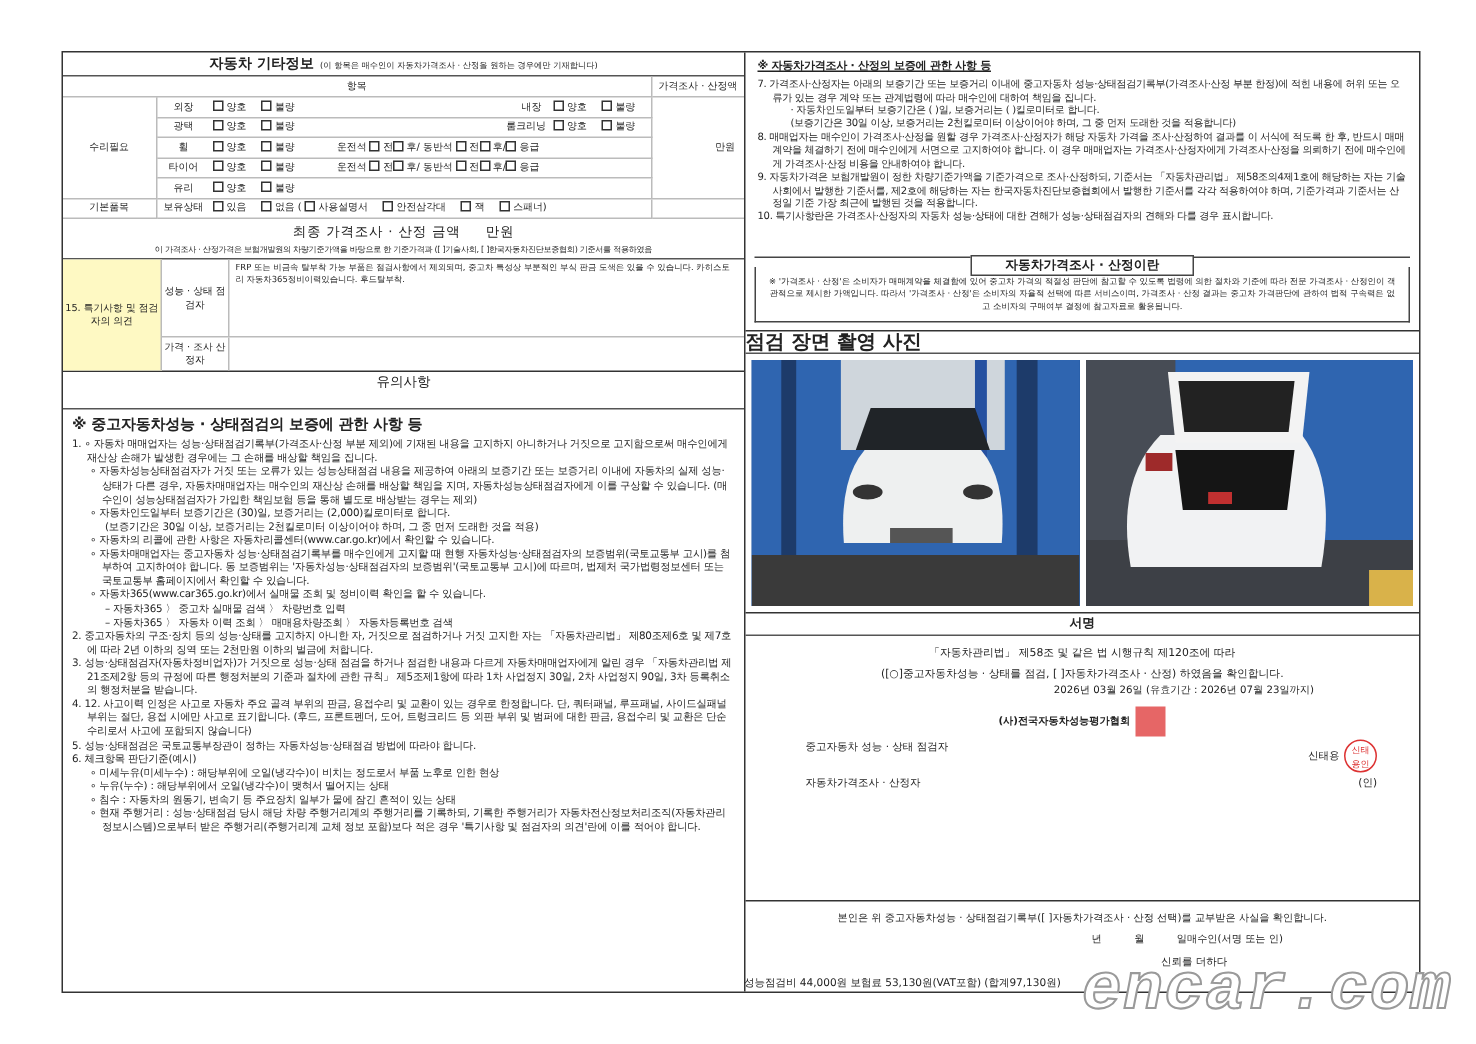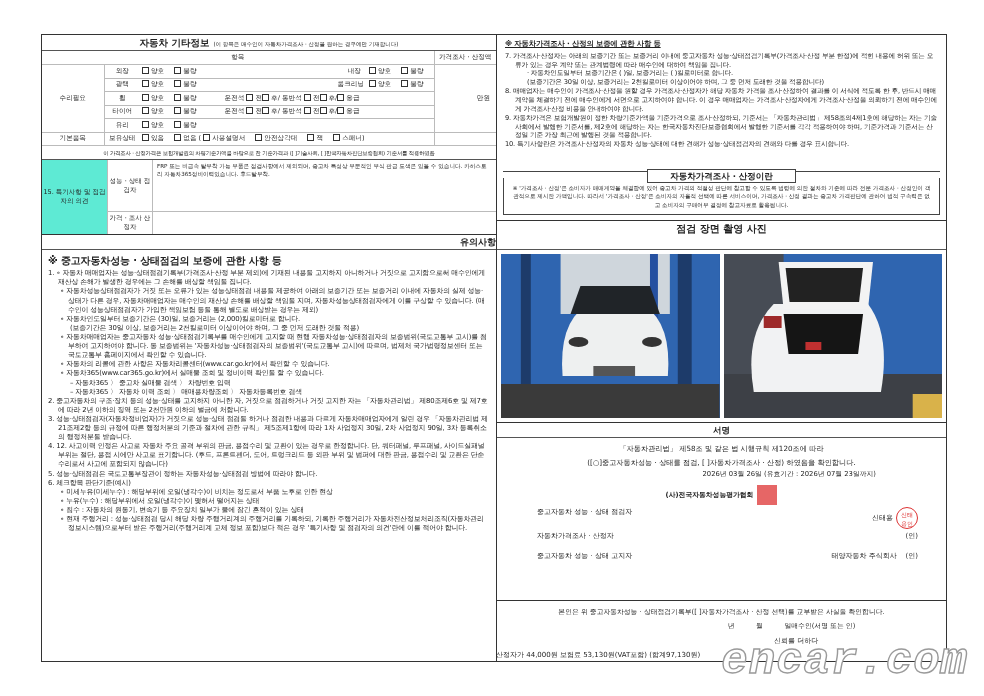--- a/index.html
+++ b/index.html
@@ -16,34 +16,34 @@
 .cb{display:inline-block;width:7px;height:7px;border:1px solid #333;vertical-align:-1px;margin-right:2px}
 .opt{margin-right:8px;white-space:nowrap}
 .c{text-align:center}
 .final{border-bottom:1px solid #555;text-align:center;padding:2px 0}
 .final .t{font-size:9px;letter-spacing:0.5px}
 .final .s{font-size:5.4px;margin-top:2px;letter-spacing:-0.2px}
 .note-row{display:flex;border-bottom:1px solid #bbb}
 .note-row .lbl{width:66px;font-size:6.5px;display:flex;align-items:center;justify-content:center;text-align:center;border-right:1px solid #bbb}
 .note-row .sub{width:45px;font-size:6.5px;display:flex;align-items:center;justify-content:center;text-align:center;border-right:1px solid #bbb}
 .note-row .val{flex:1;font-size:5.6px;padding:3px 4px;line-height:1.35}
-.sec-title{height:16px;border-top:1.5px solid #333;border-bottom:1px solid #555;text-align:right;font-weight:bold;font-size:9px;line-height:15px}
+.sec-title{height:26px;border-top:1.5px solid #333;border-bottom:1px solid #555;text-align:center;font-weight:normal;font-size:9px;line-height:15px}
 .notice{padding:4px 8px 0 6px;font-size:6.9px;line-height:1.32;letter-spacing:-0.15px}
 .notice .h{font-weight:bold;font-size:10px;margin-bottom:2px}
 .notice p{margin:0}
 .ind1{padding-left:10px;text-indent:-10px}
 .ind2{padding-left:20px;text-indent:-8px}
 .ind3{padding-left:22px}
 .rnotice{padding:4px 8px 0 8px;font-size:6.7px;line-height:1.32;letter-spacing:-0.2px}
 .rnotice .h{font-weight:bold;text-decoration:underline;font-size:7.4px;margin-bottom:3px}
 .boxed-title{position:relative;text-align:center;margin-top:15px;height:14px}
 .boxed-title::before{content:"";position:absolute;left:6px;right:6px;top:7px;border-top:1px solid #444}
 .boxed-title span{position:relative;background:#fff;border:1px solid #444;padding:1px 22px;font-size:8.5px;font-weight:bold}
 .define{margin:0 6px;border:1px solid #444;border-top:none;padding:6px 8px 5px;font-size:5.6px;line-height:1.5;text-align:center}
-.photos-title{margin-top:5px;height:30px;border-top:1.5px solid #333;border-bottom:1px solid #555;text-align:center;font-weight:bold;font-size:10px;line-height:15px}
+.photos-title{margin-top:5px;height:16px;border-top:1.5px solid #333;border-bottom:1px solid #555;font-weight:bold;font-size:13px;line-height:15px}
 .photos{display:flex;gap:4px;padding:4px 4px 4px 4px;height:172px}
 .photo{flex:1;position:relative;overflow:hidden;background:#2a5fa8}
 .sig-title{height:16px;border-top:1.5px solid #333;border-bottom:1px solid #555;text-align:center;font-weight:bold;font-size:8.5px;line-height:15px}
 .sig{padding:4px 10px;font-size:7.2px}
 .sig .l1{text-align:center;margin-top:2px}
 .sig .l2{text-align:center;margin-top:4px}
 .sig .l3{text-align:right;margin-right:60px;margin-top:1px;font-size:6.8px}
 .sig .l4{text-align:center;margin-top:6px;font-weight:bold;font-size:6.8px}
 .stamp-sq{display:inline-block;width:20px;height:20px;background:#e24b4b;vertical-align:middle;margin-left:4px;opacity:.85}
 .sigrow{display:flex;justify-content:space-between;font-size:7px;margin-top:8px;padding:0 18px 0 30px}
@@ -135,44 +135,45 @@
           <span class="opt"><span class="cb"></span><span>안전삼각대</span></span>
           <span class="opt"><span class="cb"></span><span>잭</span></span>
           <span class="opt"><span class="cb"></span><span>스패너)</span></span>
         </td>
         <td></td>
       </tr>
     </tbody>
       </table>
 
     <div class="final">
+      <div class="t"><span>최종 가격조사 · 산정 금액</span>&nbsp;&nbsp;&nbsp;&nbsp;&nbsp;<span>만원</span></div>
       <div class="s">이 가격조사 · 산정가격은 보험개발원의 차량기준가액을 바탕으로 한 기준가격과 ([  ]기술사회, [  ]한국자동차진단보증협회) 기준서를 적용하였음</div>
     </div>
 
     <div class="note-row" style="height:52px">
-      <div class="lbl" style="height:74px;align-self:flex-start;margin-bottom:-22px;background:#5eead4;position:relative;z-index:1">15. 특기사항 및 점검자의 의견</div>
+      <div class="lbl" style="height:74px;align-self:flex-start;margin-bottom:-22px;background:#fef9c3;position:relative;z-index:1">15. 특기사항 및 점검자의 의견</div>
       <div class="sub">성능 · 상태 점검자</div>
       <div class="val">FRP 또는 비금속 탈부착 가능 부품은 점검사항에서 제외되며, 중고차 특성상 부분적인 부식 판금 도색은 있을 수 있습니다. 카히스토리 자동차365정비이력있습니다. 후드탈부착.</div>
     </div>
     <div class="note-row" style="height:22px;border-bottom:none">
       <div style="width:66px;border-right:1px solid #bbb"></div>
       <div class="sub">가격 · 조사 산정자</div>
       <div class="val"></div>
     </div>
 
     <div class="sec-title">유의사항</div>
     <div class="notice">
       <div class="h">※ 중고자동차성능 · 상태점검의 보증에 관한 사항 등</div>
       <div id="left-notice">
           <p class="ind1">1. ∘ 자동차 매매업자는 성능·상태점검기록부(가격조사·산정 부분 제외)에 기재된 내용을 고지하지 아니하거나 거짓으로 고지함으로써 매수인에게 재산상 손해가 발생한 경우에는 그 손해를 배상할 책임을 집니다.</p>
           <p class="ind2">∘ 자동차성능상태점검자가 거짓 또는 오류가 있는 성능상태점검 내용을 제공하여 아래의 보증기간 또는 보증거리 이내에 자동차의 실제 성능·상태가 다른 경우, 자동차매매업자는 매수인의 재산상 손해를 배상할 책임을 지며, 자동차성능상태점검자에게 이를 구상할 수 있습니다. (매수인이 성능상태점검자가 가입한 책임보험 등을 통해 별도로 배상받는 경우는 제외)</p>
           <p class="ind2">∘ 자동차인도일부터 보증기간은 (30)일, 보증거리는 (2,000)킬로미터로 합니다.</p>
           <p class="ind3">(보증기간은 30일 이상, 보증거리는 2천킬로미터 이상이어야 하며, 그 중 먼저 도래한 것을 적용)</p>
+          <p class="ind2">∘ 자동차의 리콜에 관한 사항은 자동차리콜센터(www.car.go.kr)에서 확인할 수 있습니다.</p>
           <p class="ind2">∘ 자동차매매업자는 중고자동차 성능·상태점검기록부를 매수인에게 고지할 때 현행 자동차성능·상태점검자의 보증범위(국토교통부 고시)를 첨부하여 고지하여야 합니다. 동 보증범위는 '자동차성능·상태점검자의 보증범위'(국토교통부 고시)에 따르며, 법제처 국가법령정보센터 또는 국토교통부 홈페이지에서 확인할 수 있습니다.</p>
-          <p class="ind2">∘ 자동차의 리콜에 관한 사항은 자동차리콜센터(www.car.go.kr)에서 확인할 수 있습니다.</p>
           <p class="ind2">∘ 자동차365(www.car365.go.kr)에서 실매물 조회 및 정비이력 확인을 할 수 있습니다.</p>
           <p class="ind3">– 자동차365 〉 중고차 실매물 검색 〉 차량번호 입력</p>
           <p class="ind3">– 자동차365 〉 자동차 이력 조회 〉 매매용차량조회 〉 자동차등록번호 검색</p>
           <p class="ind1">2. 중고자동차의 구조·장치 등의 성능·상태를 고지하지 아니한 자, 거짓으로 점검하거나 거짓 고지한 자는 「자동차관리법」 제80조제6호 및 제7호에 따라 2년 이하의 징역 또는 2천만원 이하의 벌금에 처합니다.</p>
           <p class="ind1">3. 성능·상태점검자(자동차정비업자)가 거짓으로 성능·상태 점검을 하거나 점검한 내용과 다르게 자동차매매업자에게 알린 경우 「자동차관리법 제21조제2항 등의 규정에 따른 행정처분의 기준과 절차에 관한 규칙」 제5조제1항에 따라 1차 사업정지 30일, 2차 사업정지 90일, 3차 등록취소의 행정처분을 받습니다.</p>
           <p class="ind1">4. 12. 사고이력 인정은 사고로 자동차 주요 골격 부위의 판금, 용접수리 및 교환이 있는 경우로 한정합니다. 단, 쿼터패널, 루프패널, 사이드실패널 부위는 절단, 용접 시에만 사고로 표기합니다. (후드, 프론트펜더, 도어, 트렁크리드 등 외판 부위 및 범퍼에 대한 판금, 용접수리 및 교환은 단순수리로서 사고에 포함되지 않습니다)</p>
           <p class="ind1">5. 성능·상태점검은 국토교통부장관이 정하는 자동차성능·상태점검 방법에 따라야 합니다.</p>
           <p class="ind1">6. 체크항목 판단기준(예시)</p>
           <p class="ind2">∘ 미세누유(미세누수) : 해당부위에 오일(냉각수)이 비치는 정도로서 부품 노후로 인한 현상</p>
           <p class="ind2">∘ 누유(누수) : 해당부위에서 오일(냉각수)이 맺혀서 떨어지는 상태</p>
@@ -238,35 +239,31 @@
       <div class="l3">2026년 03월 26일 (유효기간 : 2026년 07월 23일까지)</div>
       <div class="l4"><span>(사)전국자동차성능평가협회</span><span class="stamp-sq"></span></div>
       <div class="sigrow" style="margin-top:2px">
         <span>중고자동차 성능 · 상태 점검자</span>
         <span><span>신태용</span><span class="stamp-circ">신태<br>용인</span></span>
       </div>
       <div class="sigrow" style="margin-top:2px">
         <span>자동차가격조사 · 산정자</span>
         <span>(인)</span>
       </div>
-      <div class="sigrow" style="margin-top:10px">
-        <span>중고자동차 성능 · 상태 고지자</span>
-        <span style="white-space:pre">태양자동차 주식회사    (인)</span>
-      </div>
     </div>
 
     <div class="receipt" style="position:absolute;left:0;right:0;top:565px">
       <div class="r1">본인은 위 중고자동차성능 · 상태점검기록부([    ]자동차가격조사 · 산정 선택)를 교부받은 사실을 확인합니다.</div>
       <div class="r2">
         <span style="white-space:pre">년          월          일</span>
         <span>매수인</span>
         <span>(서명 또는 인)</span>
       </div>
     </div>
   </div>
 </div>
 
 <div style="position:absolute;left:496px;top:640px;width:460px;height:22px">
   <span class="trust" style="left:278px;top:-4px">신뢰를 더하다</span>
-  <div style="position:absolute;left:0;top:10px;font-size:7px">산정자가 44,000원 보험료 53,130원(VAT포함) (합계97,130원)</div>
+  <div style="position:absolute;left:0;top:10px;font-size:7px">성능점검비 44,000원 보험료 53,130원(VAT포함) (합계97,130원)</div>
 </div>
 
 <div class="watermark">encar.com</div>
 
 </body></html>

